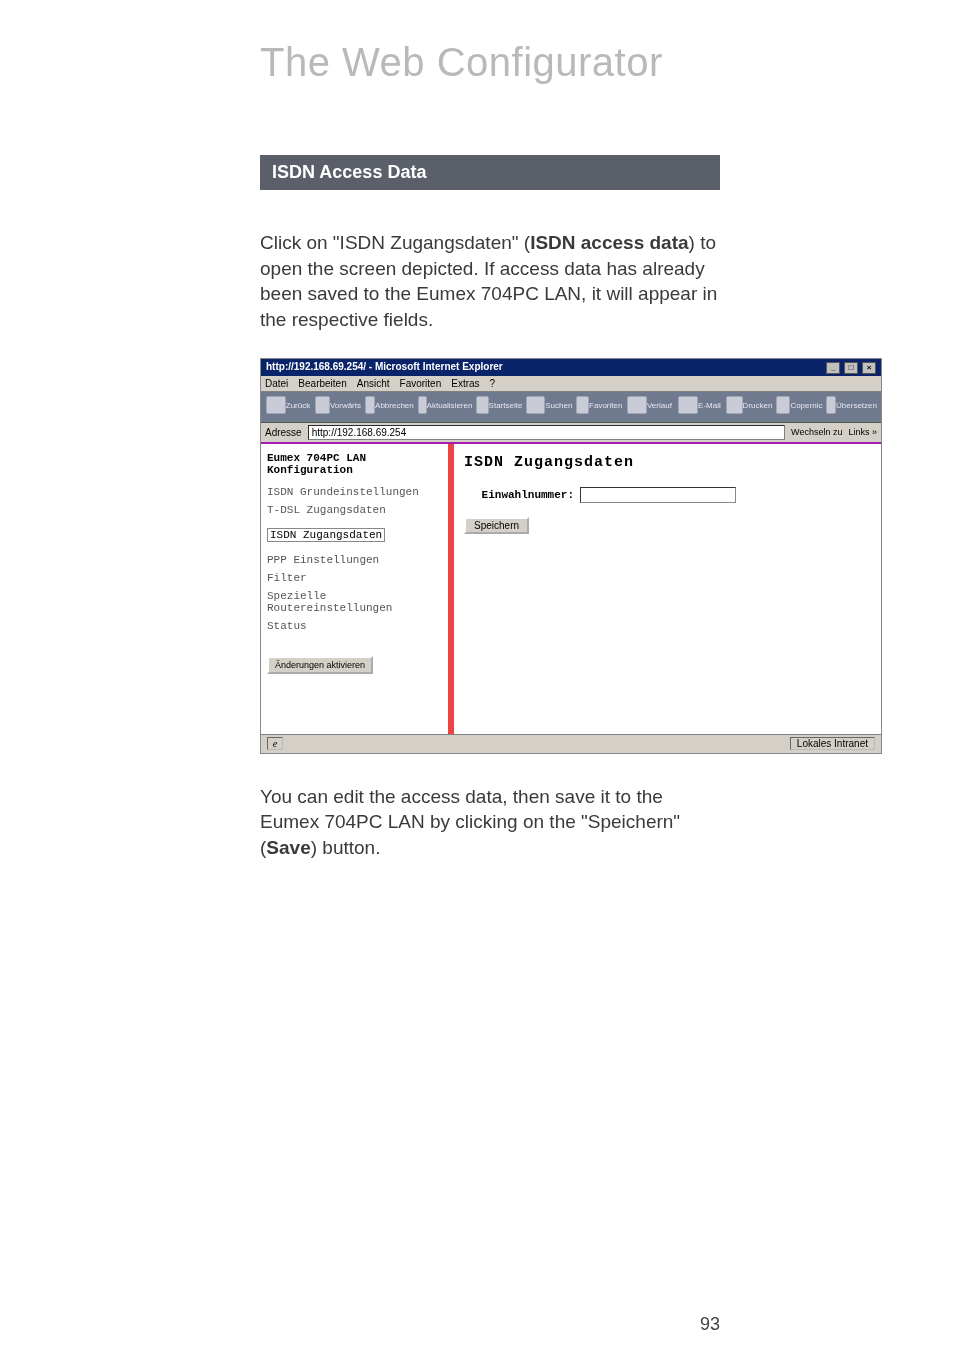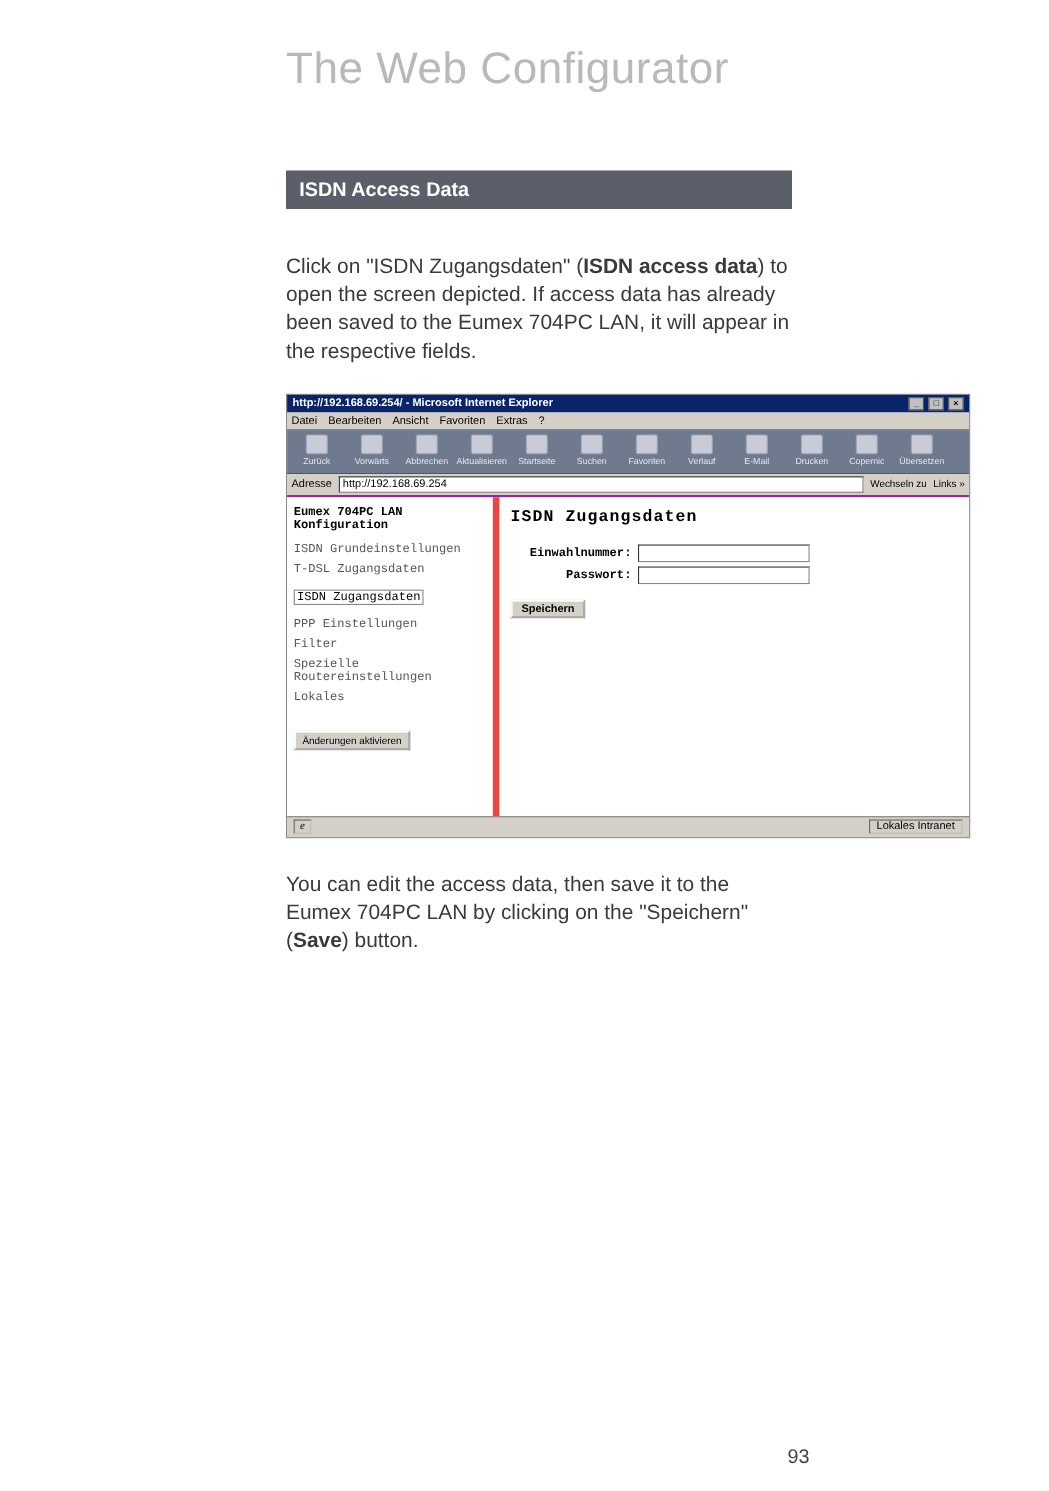--- a/index.html
+++ b/index.html
@@ -86,23 +86,23 @@
     background: #6f7a8f;
     color: #e6e6f0;
     display: flex;
     gap: 4px;
     padding: 4px 4px 6px 4px;
     border-bottom: 1px solid #555;
     flex-wrap: nowrap;
   }
   .shot .toolbar .tbtn {
     display: flex;
-    flex-direction: column;
+    flex-direction: row;
     align-items: center;
-    justify-content: space-between;
+    justify-content: center;
     min-width: 46px;
     font-size: 8px;
     color: #e6e6f0;
   }
   .shot .toolbar .tbtn .ico {
     width: 18px; height: 16px;
     background: #c9ccd6;
     border: 1px solid #9ea6b8;
     margin-bottom: 2px;
     border-radius: 2px;
@@ -198,21 +198,20 @@
     font-size: 10px;
   }
   .shot .content .savebtn {
     margin-top: 10px;
     font-family: Tahoma, sans-serif;
     font-size: 10px;
     background: #d4d0c8;
     border: 2px outset #fff;
     padding: 1px 8px;
     display: inline-block;
-    font-weight: bold;
   }
 
   .shot .status {
     background: #d4d0c8;
     border-top: 1px solid #808080;
     height: 18px;
     display: flex;
     justify-content: flex-end;
     align-items: center;
     padding: 0 6px;
@@ -228,21 +227,21 @@
     width: 14px;
     text-align: center;
     margin-right: auto;
     font-family: Georgia, serif;
     font-style: italic;
   }
 
   .pagenum {
     position: absolute;
     bottom: 20px;
-    right: 44px;
+    right: 60px;
     font-size: 18px;
     color: #444;
   }
 </style>
 </head>
 <body>
 
 <div class="page">
   <h1 class="big-title">The Web Configurator</h1>
 
@@ -332,34 +331,30 @@
 
     <div class="client">
       <div class="sidebar">
         <div class="head">Eumex 704PC LAN Konfiguration</div>
         <div class="item">ISDN Grundeinstellungen</div>
         <div class="item">T-DSL Zugangsdaten</div>
         <div class="item sel">ISDN Zugangsdaten</div>
         <div class="item">PPP Einstellungen</div>
         <div class="item">Filter</div>
         <div class="item">Spezielle Routereinstellungen</div>
-        <div class="item">Lokales</div>
+        <div class="item">Status</div>
         <div class="activate">Änderungen aktivieren</div>
       </div>
 
       <div class="content">
         <div class="h1">ISDN Zugangsdaten</div>
         <div class="frow">
           <div class="lab">Einwahlnummer:</div>
           <div class="inp"></div>
         </div>
-        <div class="frow">
-          <div class="lab">Passwort:</div>
-          <div class="inp"></div>
-        </div>
         <div class="savebtn">Speichern</div>
       </div>
     </div>
 
     <div class="status">
       <div class="left-e">e</div>
       <div class="zone">Lokales Intranet</div>
     </div>
   </div>
 

